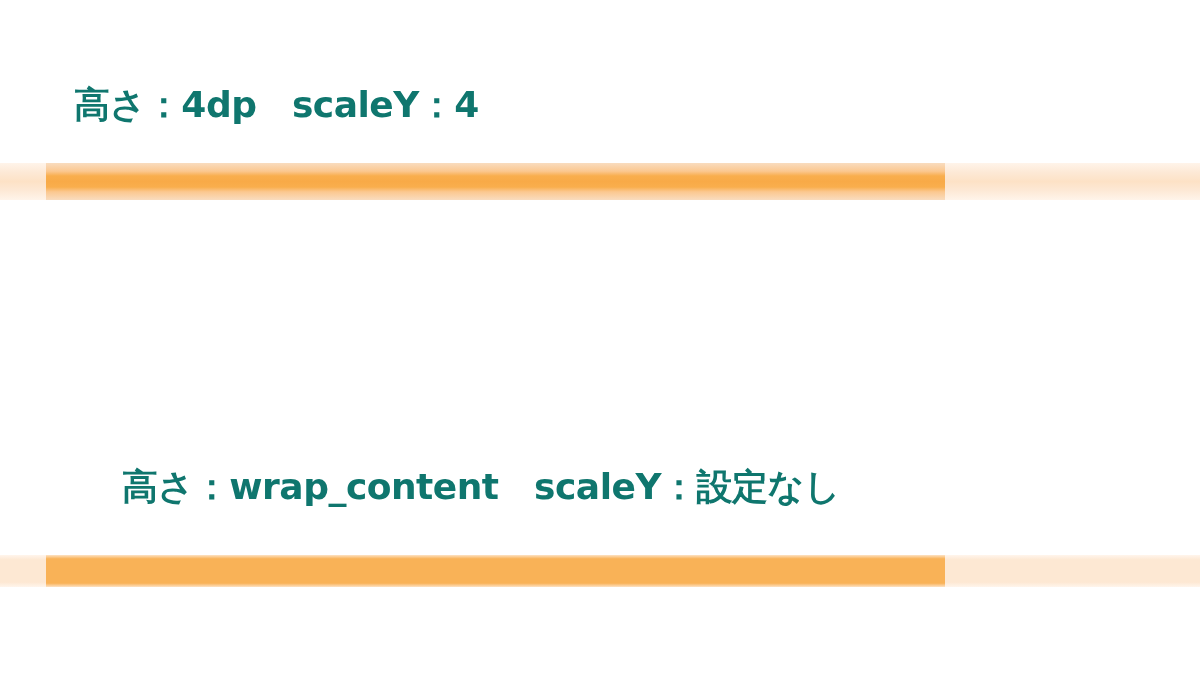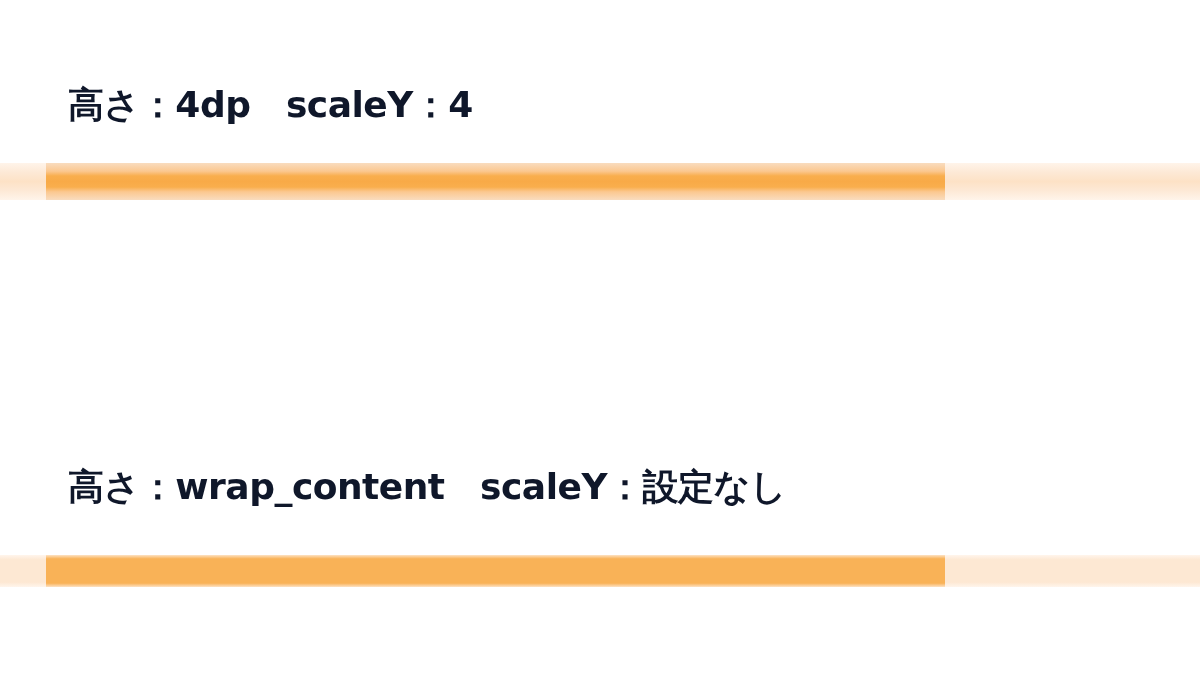--- a/index.html
+++ b/index.html
@@ -1,21 +1,21 @@
 <!DOCTYPE html>
 <html><head>
   <meta charset="utf-8">
   <style>
     html, body { margin: 0; padding: 0; }
     body {
       width: 1200px; height: 685px; background: #ffffff; position: relative; overflow: hidden;
       font-family: "DejaVu Sans", "Liberation Sans", sans-serif;
     }
     .label {
-      position: absolute; left: 68px; color: #0f172a; font-weight: bold; font-size: 36px;
+      position: absolute; left: 74px; color: #0f766e; font-weight: bold; font-size: 36px;
       letter-spacing: -0.5px; white-space: pre; line-height: 1;
     }
     .track { position: absolute; left: 0; width: 1200px; }
     .fill { position: absolute; left: 46px; }
     
     #bar1-track { top: 163px; height: 37px;
       background: linear-gradient(to bottom, #fff4ea 0%, #fde9d6 25%, #fde2c6 50%, #fde9d6 75%, #fff4ea 100%); }
     #bar1-fill { top: 163px; height: 37px;
       background: linear-gradient(to bottom, #f9dcbf 0%, #fbc890 22%, #f9ae4d 35%, #f8aa47 50%, #f9ae4d 65%, #fbc890 78%, #f9dcbf 100%); }
     
@@ -27,16 +27,16 @@
 </head>
 <body>
 
 <div>
   <div class="label" style="top:87px;">高さ：4dp　scaleY：4</div>
   <div class="track" id="bar1-track"></div>
   <div class="fill" id="bar1-fill" style="width: 899px;"></div>
 </div>
 
 <div>
-  <div class="label" style="top:469px;">高さ：wrap_content　scaleY：設定なし</div>
+  <div class="label" style="top:469px;margin-left:48px;">高さ：wrap_content　scaleY：設定なし</div>
   <div class="track" id="bar2-track"></div>
   <div class="fill" id="bar2-fill" style="width: 899px;"></div>
 </div>
 
 </body></html>

